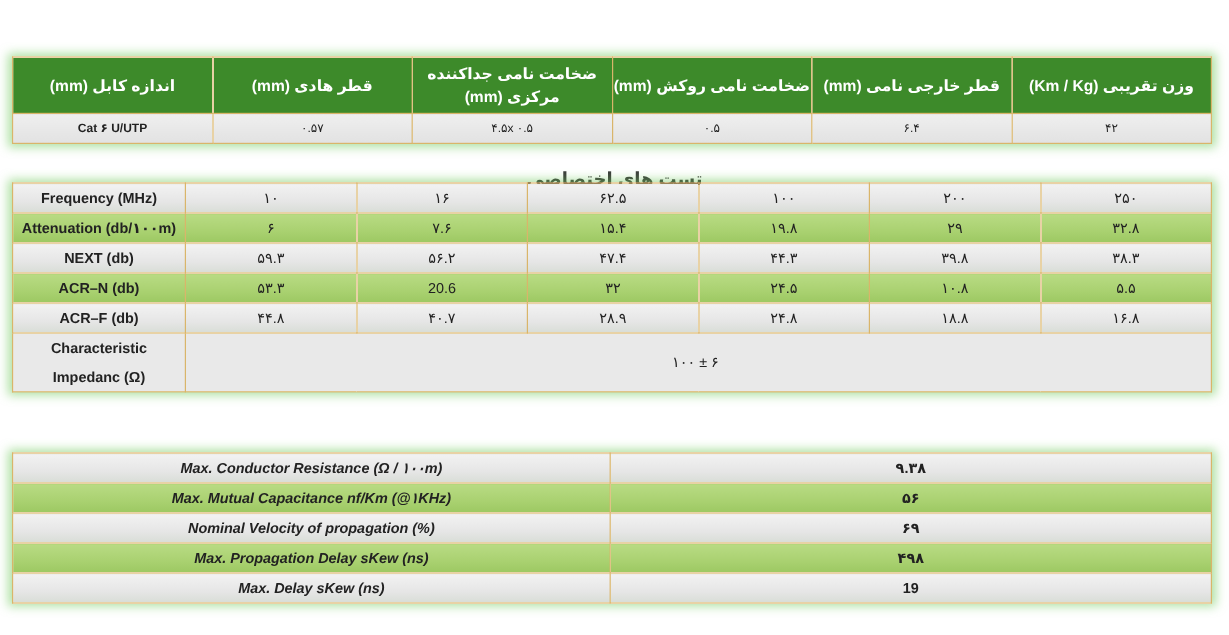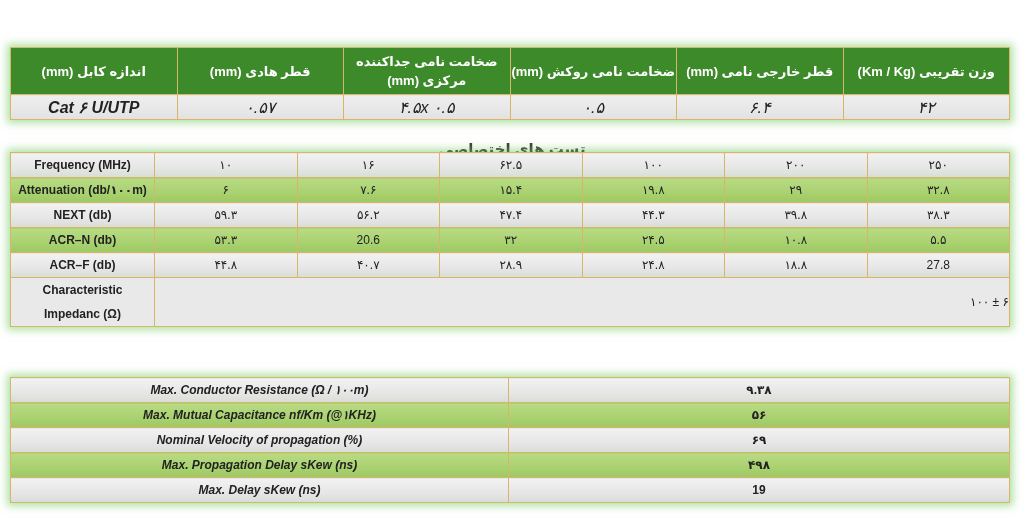--- a/index.html
+++ b/index.html
@@ -15,36 +15,36 @@
     }
     .shadow { box-shadow: 0 0 8px 3px rgba(110, 200, 90, 0.55); }
 
     
     #specs { left: 10px; top: 15px; width: 1000px; margin-top: 32px; }
     #specs th {
       background: #3d8a2a; color: #ffffff; height: 46px; font-size: 13px;
       white-space: normal; line-height: 19px;
     }
     #specs td {
-      background: linear-gradient(#efefef, #e2e2e2); height: 24px; font-size: 16px; color: #222; font-style: italic;
+      background: linear-gradient(#efefef, #e2e2e2); height: 24px; font-size: 10px; color: #222;
     }
 
     #section-title {
       position: absolute; left: 0; width: 1024px; top: 103px; text-align: center;
       font-size: 15px; font-weight: bold; color: #3a3a3a; margin-top: 37px;
     }
 
     
     #tests { left: 10px; top: 152px; width: 1000px; }
     #tests td { height: 24px; font-size: 12px; }
     #tests td.label { width: 143px; }
     #tests tr.gray td { background: linear-gradient(#f2f2f2 0%, #e6e6e6 60%, #d8ddd6 100%); }
     #tests tr.green td { background: linear-gradient(#b9db84 0%, #a9d170 60%, #9cc862 100%); }
     #tests tr.tall td { height: 48px; background: #e9e9e9; line-height: 24px; white-space: normal; }
-    #tests td.impedance-value { text-align: right; padding-left: 405px; font-weight: normal; }
+    #tests td.impedance-value { text-align: left; padding-left: 405px; font-weight: normal; }
 
     
     #electrical { left: 10px; top: 377px; width: 1000px; }
     #electrical td { height: 24px; font-size: 12px; }
     #electrical td.label { width: 497px; font-style: italic; }
     #electrical tr.gray td { background: linear-gradient(#f2f2f2 0%, #e6e6e6 60%, #d8ddd6 100%); }
     #electrical tr.green td { background: linear-gradient(#b9db84 0%, #a9d170 60%, #9cc862 100%); }
     #electrical td.value { font-weight: bold; }
     #tests td.value { font-weight: normal; }
     #specs td.value { font-weight: normal; }
@@ -114,21 +114,21 @@
     <td class="value">۱۰.۸</td>
     <td class="value">۵.۵</td>
   </tr>
   <tr class="gray">
     <td class="label">ACR–F (db)</td>
     <td class="value">۴۴.۸</td>
     <td class="value">۴۰.۷</td>
     <td class="value">۲۸.۹</td>
     <td class="value">۲۴.۸</td>
     <td class="value">۱۸.۸</td>
-    <td class="value">27.8</td>
+    <td class="value">۱۶.۸</td>
   </tr>
   <tr class="tall">
     <td class="label">
       <div>Characteristic</div>
       <div>Impedanc (Ω)</div>
     </td>
     <td class="impedance-value" colspan="6">۱۰۰ ± ۶</td>
   </tr>
 </tbody>
   </table>

